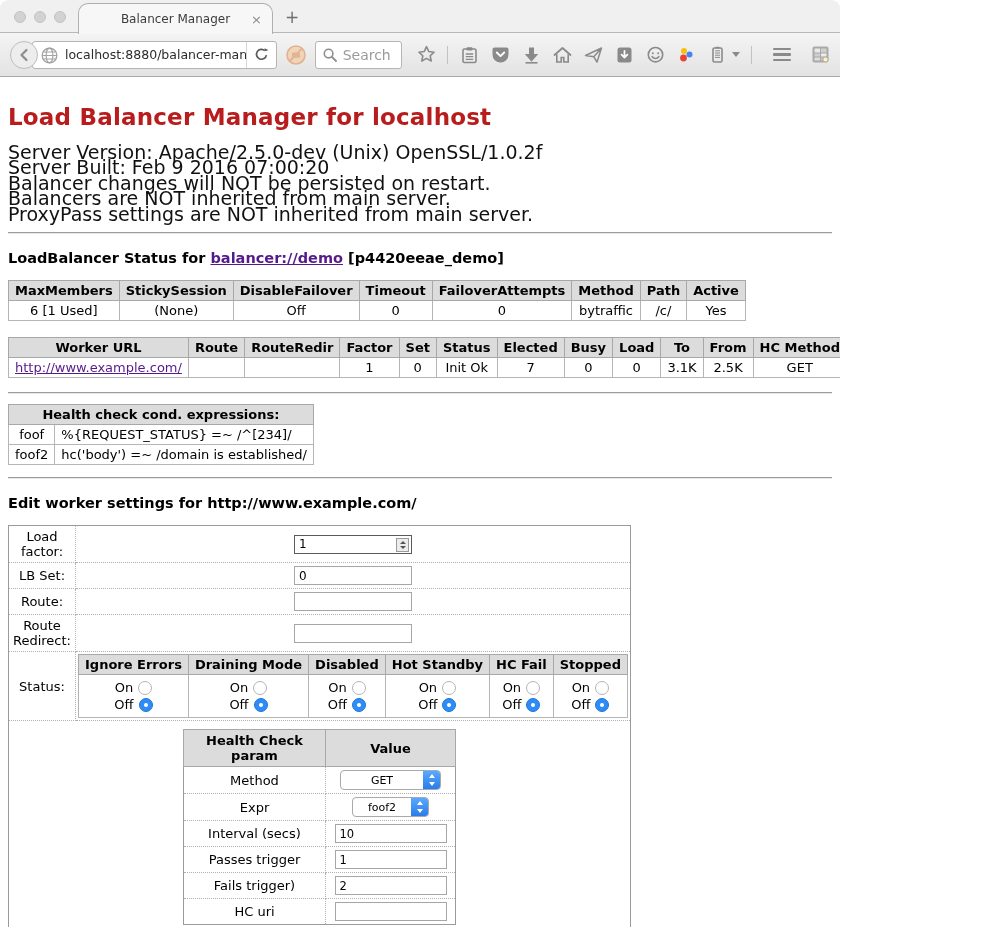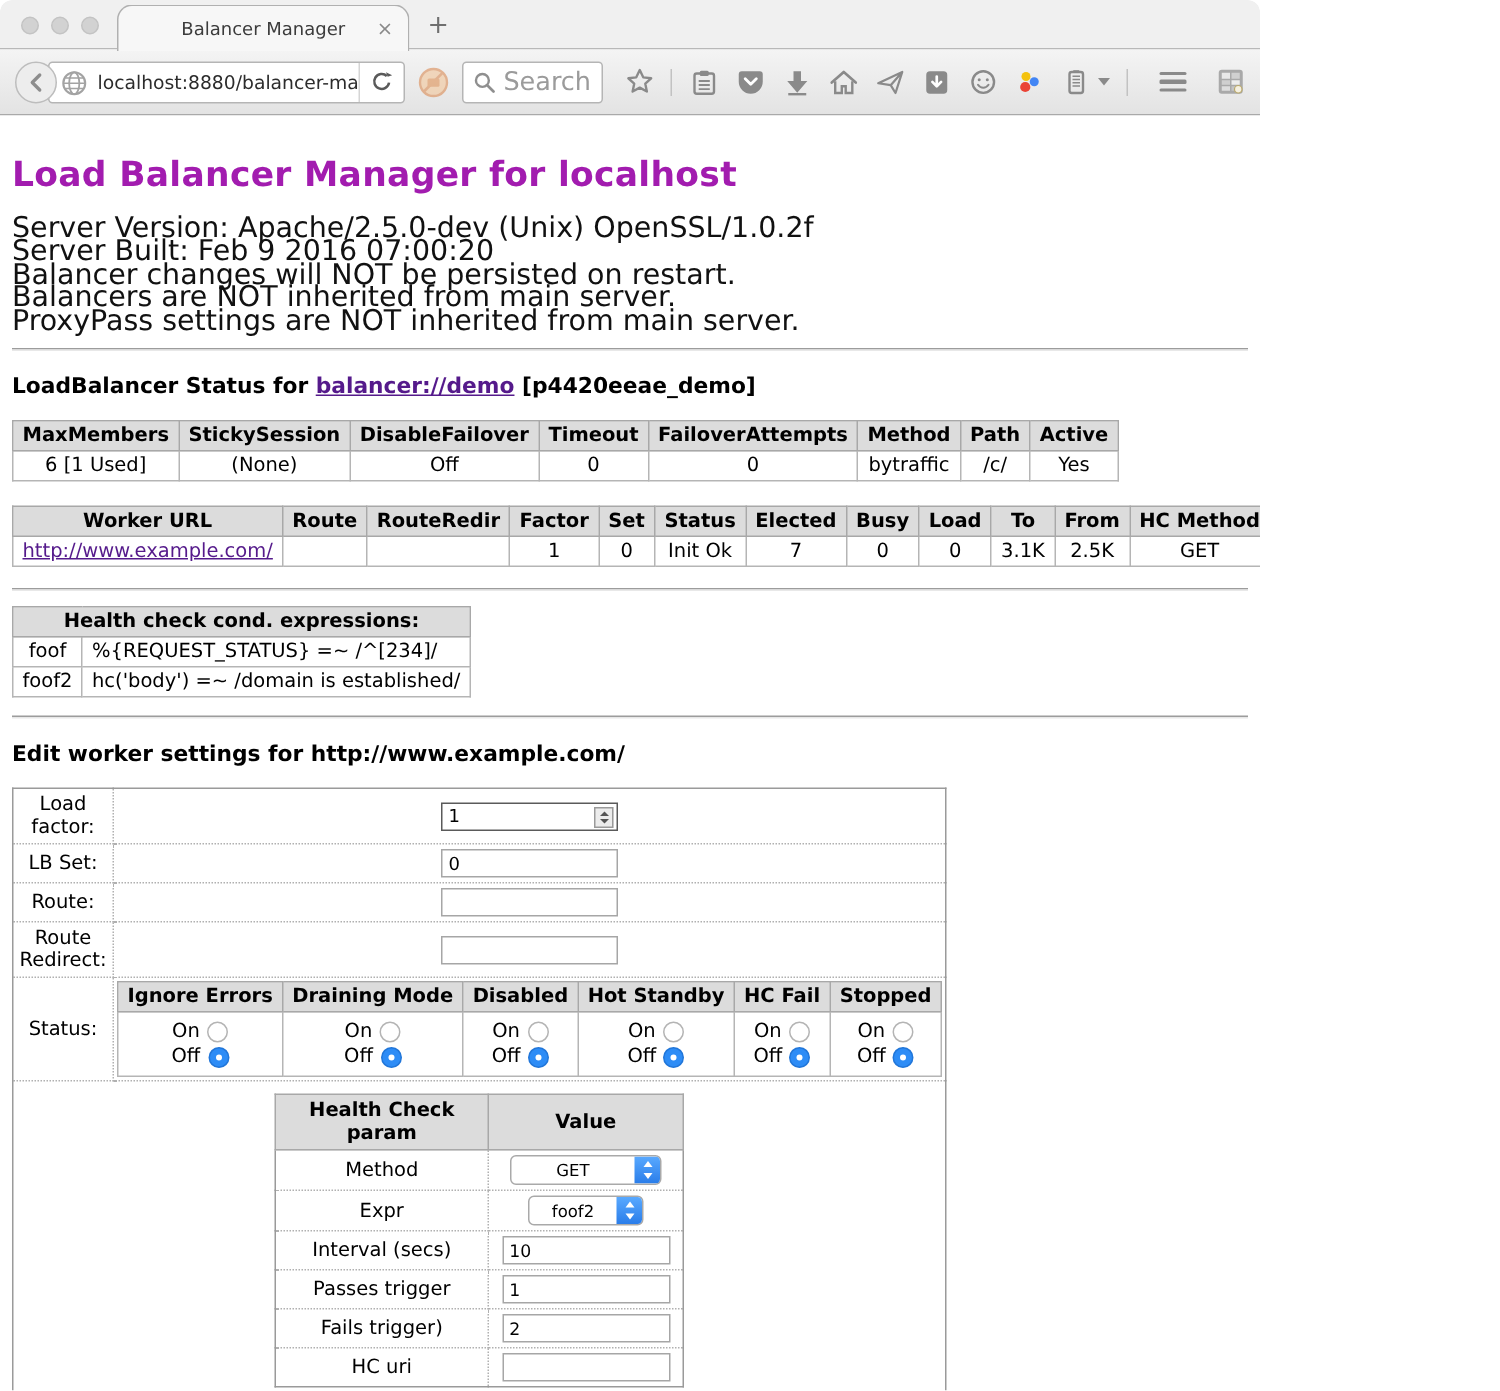--- a/index.html
+++ b/index.html
@@ -15,31 +15,31 @@
   .newtab { position:absolute; left:285px; top:7px; font-size:17px; color:#6f6f6f; }
 
   .navbar { height:44px; background:linear-gradient(#f4f4f4,#e3e3e3); border-bottom:1px solid #a9a9a9; display:flex; align-items:center; padding:0 10px; gap:8px; }
   .backbtn { width:28px; height:28px; border-radius:50%; border:1px solid #bdbdbd; background:#ededed; display:flex; align-items:center; justify-content:center; flex:0 0 auto; margin-right:-14px; z-index:2; }
   .urlbar { width:400px; height:28px; background:#fff; border:1px solid #b5b5b5; border-radius:3px; display:flex; align-items:center; padding-left:32px; position:relative; overflow:hidden; }
   .urlbar .globe { position:absolute; left:8px; top:5px; }
   .urlbar .urltext { font-size:12.5px; color:#2c2c2c; white-space:nowrap; overflow:hidden; flex:1; }
   .urlbar .reload { border-left:1px solid #d5d5d5; height:100%; width:30px; display:flex; align-items:center; justify-content:center; flex:0 0 auto; }
   .adblock { width:22px; height:22px; position:relative; opacity:.65; flex:0 0 auto; }
   .searchbar { width:140px; height:28px; background:#fff; border:1px solid #b5b5b5; border-radius:3px; display:flex; align-items:center; padding:0 7px; gap:6px; }
-  .searchbar .ph { font-size:17px; color:#9b9b9b; }
+  .searchbar .ph { font-size:14px; color:#9b9b9b; }
   .toolicons { display:flex; align-items:center; gap:11px; margin-left:6px; }
   .ticon { width:20px; height:20px; display:flex; align-items:center; justify-content:center; }
   .vsep { width:1px; height:18px; background:#c2c2c2; }
   .caret { width:0; height:0; border-left:4px solid transparent; border-right:4px solid transparent; border-top:5px solid #8a8a8a; margin-left:-6px; }
   .hamb { width:18px; display:flex; flex-direction:column; gap:3px; margin-left:10px; }
   .hamb i { height:2.5px; background:#8a8a8a; border-radius:1px; }
 
   
   .content { padding:0 8px; background:#fff; }
-  h1 { font-size:23px; font-weight:bold; color:#a21caf; padding-top:27px; margin-bottom:15px; letter-spacing:.2px; }
+  h1 { font-size:23px; font-weight:bold; color:#b91c1c; padding-top:27px; margin-bottom:15px; letter-spacing:.2px; }
   .info { font-size:19px; color:#111; line-height:15.4px; }
   hr.rule { border:none; border-top:1px solid #9c9c9c; border-bottom:1px solid #e8e8e8; margin:10px 0; }
   h3.sec { font-size:14.5px; font-weight:bold; margin:16px 0 14px; color:#000; }
   a.vlink { color:#551a8b; font-weight:bold; }
   a.wlink { color:#551a8b; }
 
   table.dtab { border-collapse:collapse; font-size:13px; color:#000; }
   table.dtab th { background:#dcdcdc; font-weight:bold; border:1px solid #a8a8a8; padding:2px 6px; text-align:center; white-space:nowrap; }
   table.dtab td { border:1px solid #b5b5b5; padding:2px 6px; text-align:center; white-space:nowrap; }
   table.params { margin-bottom:16px; }

